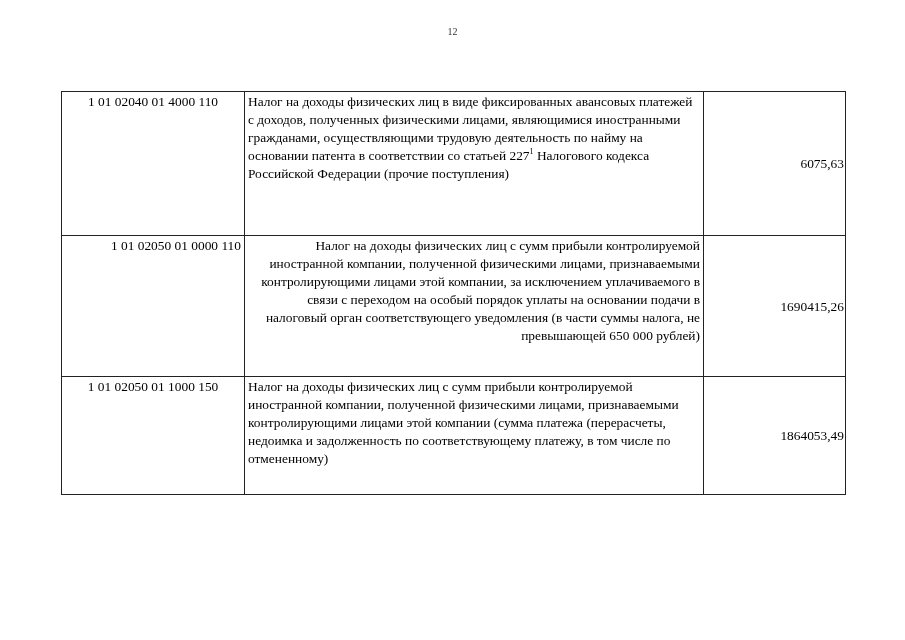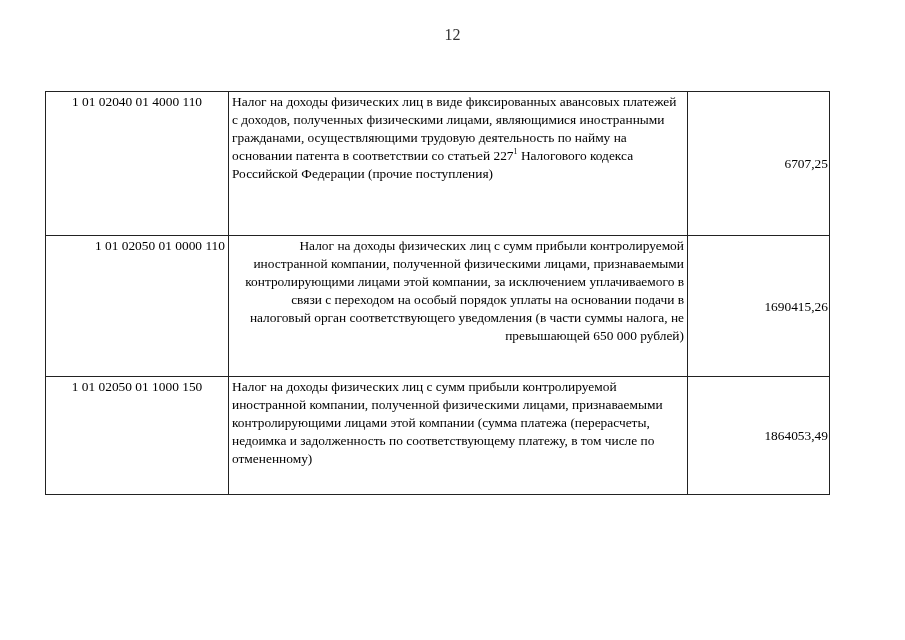--- a/index.html
+++ b/index.html
@@ -14,26 +14,26 @@
       overflow: hidden;
       font-family: "Liberation Serif", "DejaVu Serif", serif;
       color: #000;
     }
     .page-number {
       position: absolute;
       top: 26px;
       left: 0;
       width: 905px;
       text-align: center;
-      font-size: 16px;
+      font-size: 10px;
       color: #333;
     }
     table.budget-table {
       position: absolute;
-      left: 45px;
+      left: 61px;
       top: 91px;
       width: 784px;
       border-collapse: collapse;
       table-layout: fixed;
       font-size: 13.4px;
       line-height: 18px;
       font-family: Liberation Serif, serif;
     }
     table.budget-table td {
       border: 1.3px solid #222;
@@ -74,21 +74,21 @@
 <table class="budget-table">
   <colgroup>
     <col class="c-code">
     <col class="c-desc">
     <col class="c-amount">
   </colgroup>
   <tbody>
     <tr class="row-1">
       <td class="code-cell">1 01 02040 01 4000 110</td>
       <td class="desc-cell"><span>Налог на доходы физических лиц в виде фиксированных авансовых платежей с доходов, полученных физическими лицами, являющимися иностранными гражданами, осуществляющими трудовую деятельность по найму на основании патента в соответствии со статьей 227</span><sup>1</sup><span> Налогового кодекса Российской Федерации (прочие поступления)</span></td>
-      <td class="amount-cell">6707,25</td>
+      <td class="amount-cell">6075,63</td>
     </tr>
     <tr class="row-2">
       <td class="code-cell">1 01 02050 01 0000 110</td>
       <td class="desc-cell">Налог на доходы физических лиц с сумм прибыли контролируемой иностранной компании, полученной физическими лицами, признаваемыми контролирующими лицами этой компании, за исключением уплачиваемого в связи с переходом на особый порядок уплаты на основании подачи в налоговый орган соответствующего уведомления (в части суммы налога, не превышающей 650 000 рублей)</td>
       <td class="amount-cell">1690415,26</td>
     </tr>
     <tr class="row-3">
       <td class="code-cell">1 01 02050 01 1000 150</td>
       <td class="desc-cell">Налог на доходы физических лиц с сумм прибыли контролируемой иностранной компании, полученной физическими лицами, признаваемыми контролирующими лицами этой компании (сумма платежа (перерасчеты, недоимка и задолженность по соответствующему платежу, в том числе по отмененному)</td>
       <td class="amount-cell">1864053,49</td>

